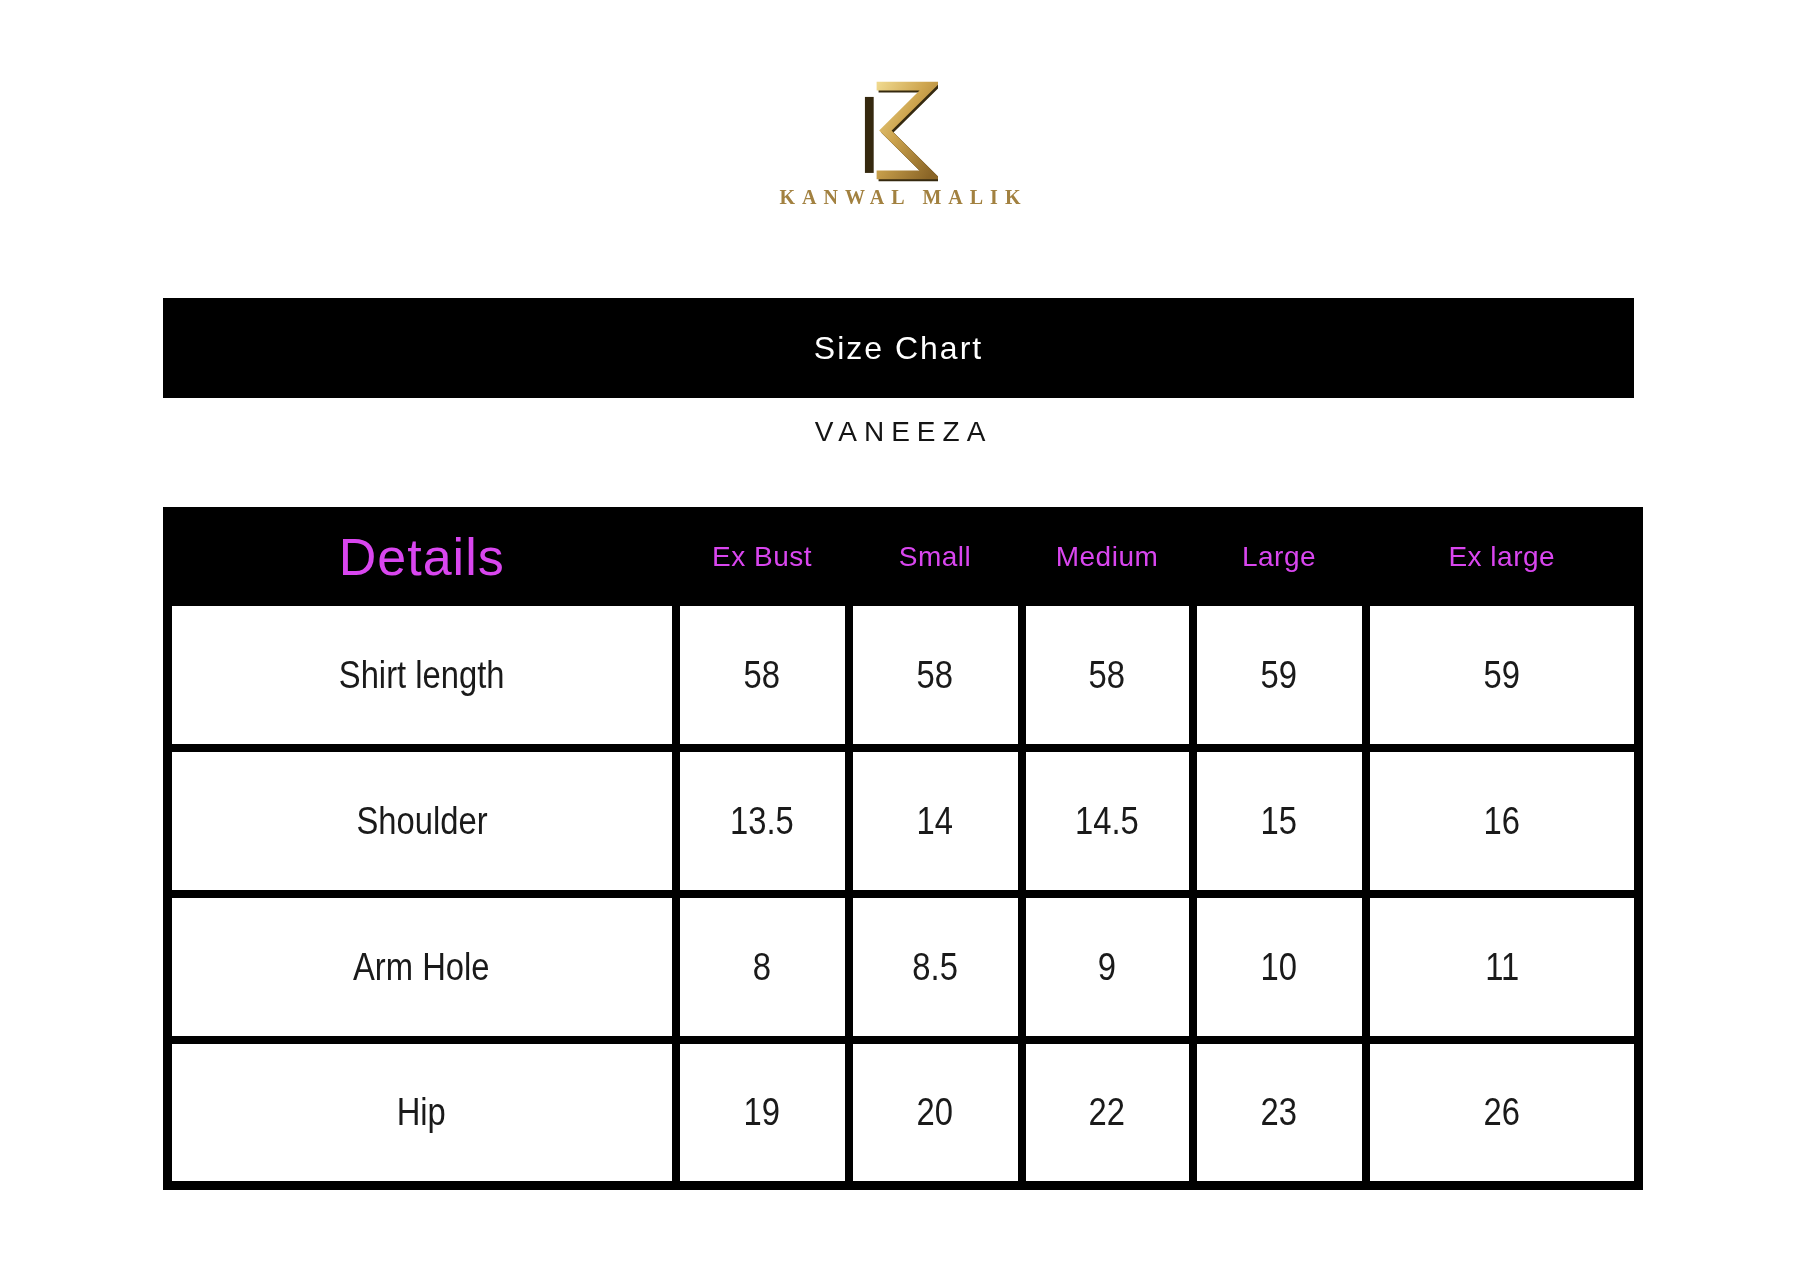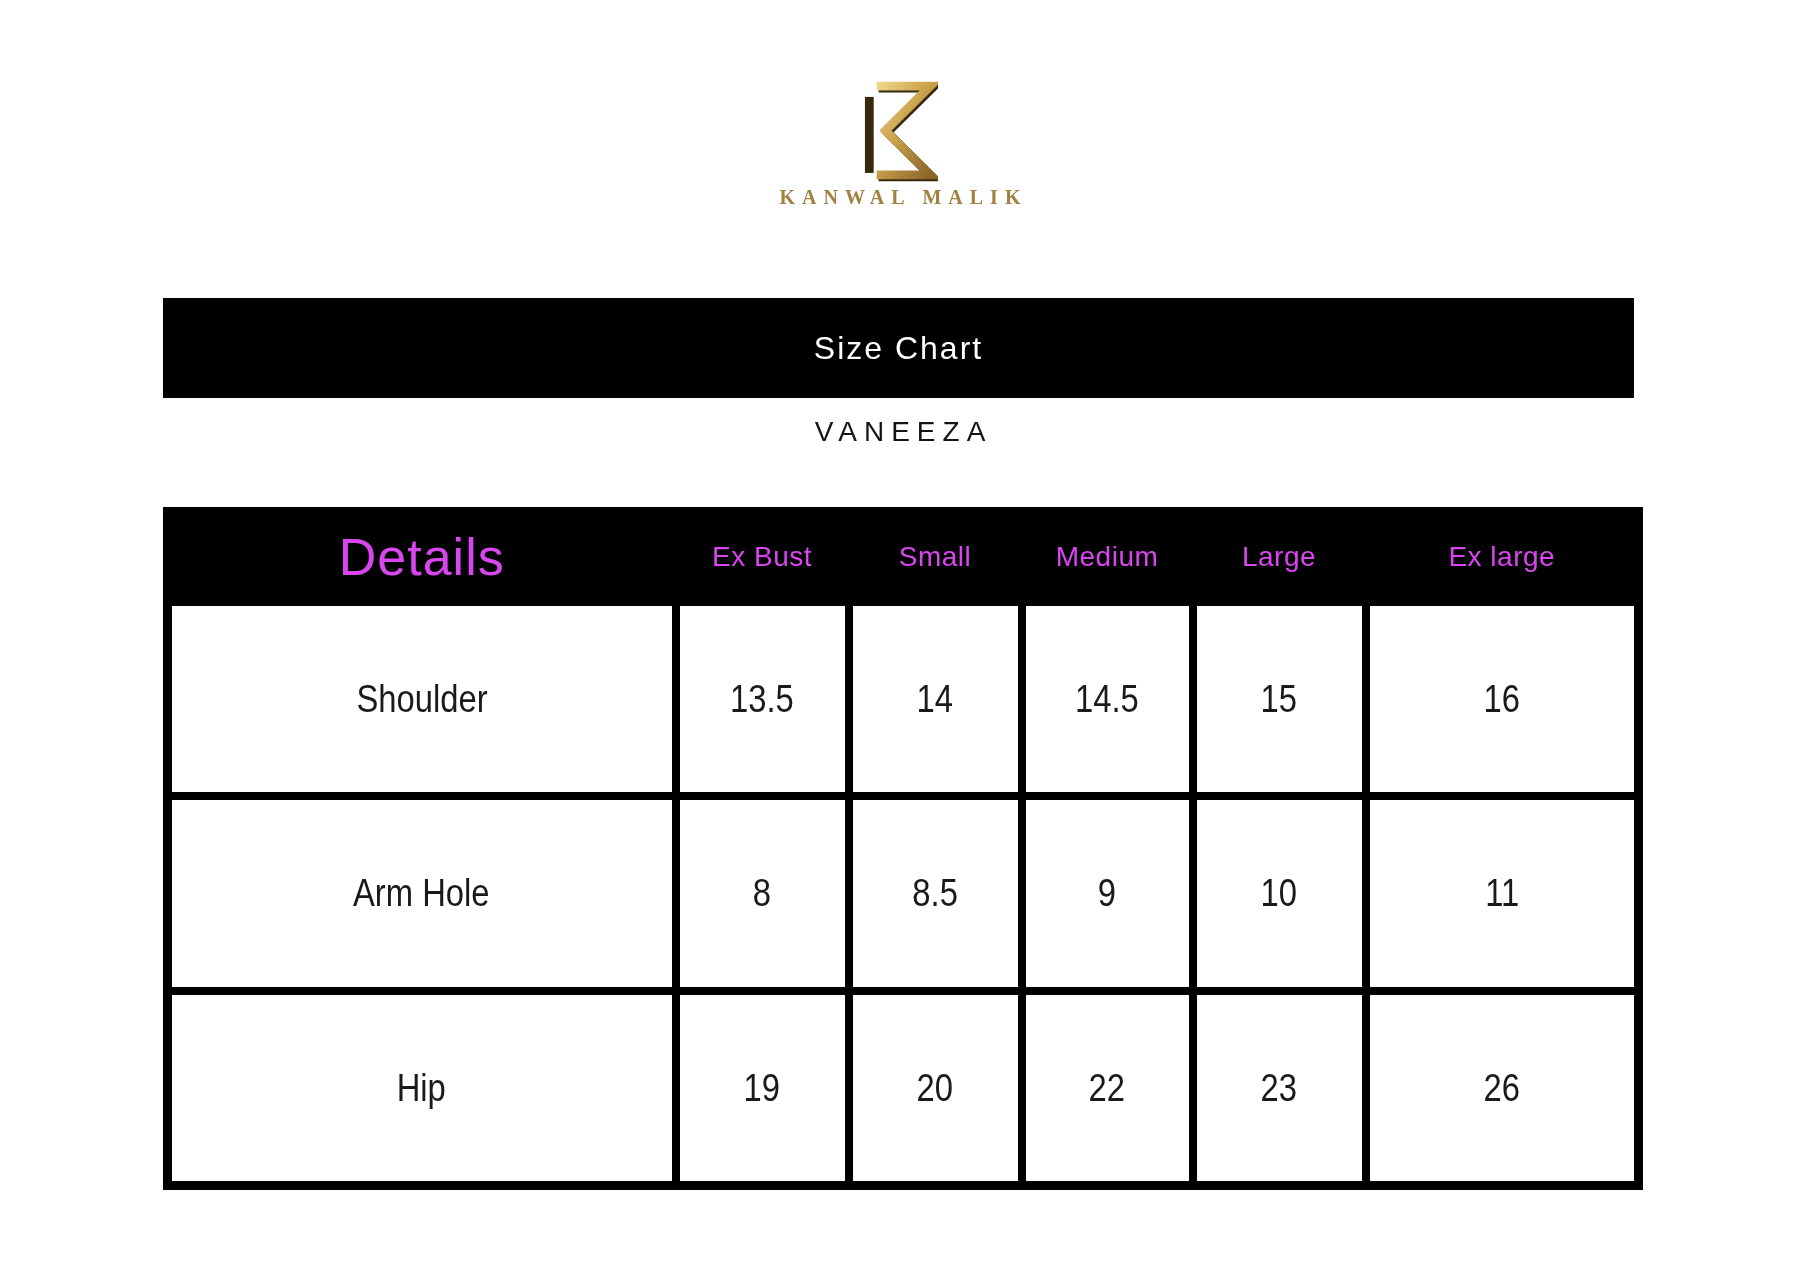--- a/index.html
+++ b/index.html
@@ -97,20 +97,28 @@
         <th class="details-head">Details</th>
         <th class="size-head">Ex Bust</th>
         <th class="size-head">Small</th>
         <th class="size-head">Medium</th>
         <th class="size-head">Large</th>
         <th class="size-head">Ex large</th>
       </tr>
     </thead>
     <tbody>
       <tr>
+        <td class="lbl"><span class="cond">Shirt length</span></td>
+        <td><span class="cond">58</span></td>
+        <td><span class="cond">58</span></td>
+        <td><span class="cond">58</span></td>
+        <td><span class="cond">59</span></td>
+        <td><span class="cond">59</span></td>
+      </tr>
+      <tr>
         <td class="lbl"><span class="cond">Shoulder</span></td>
         <td><span class="cond">13.5</span></td>
         <td><span class="cond">14</span></td>
         <td><span class="cond">14.5</span></td>
         <td><span class="cond">15</span></td>
         <td><span class="cond">16</span></td>
       </tr>
       <tr>
         <td class="lbl"><span class="cond">Arm Hole</span></td>
         <td><span class="cond">8</span></td>

